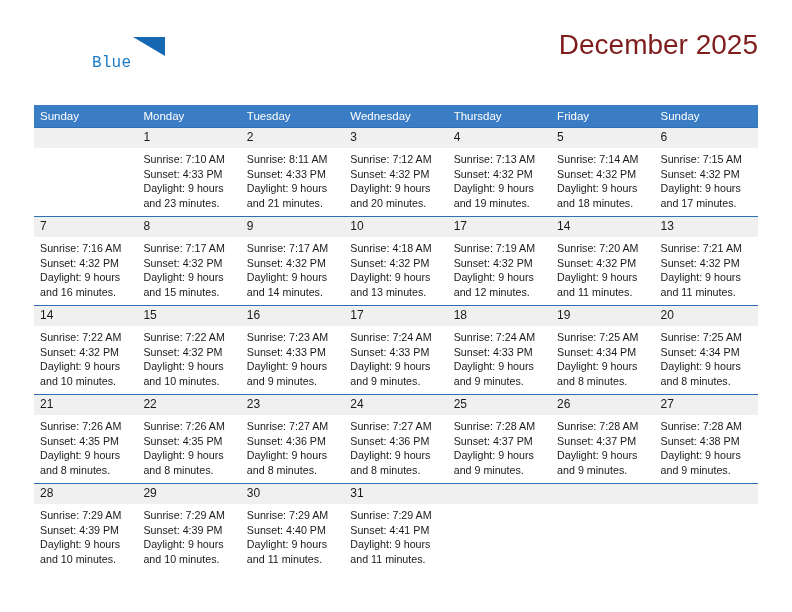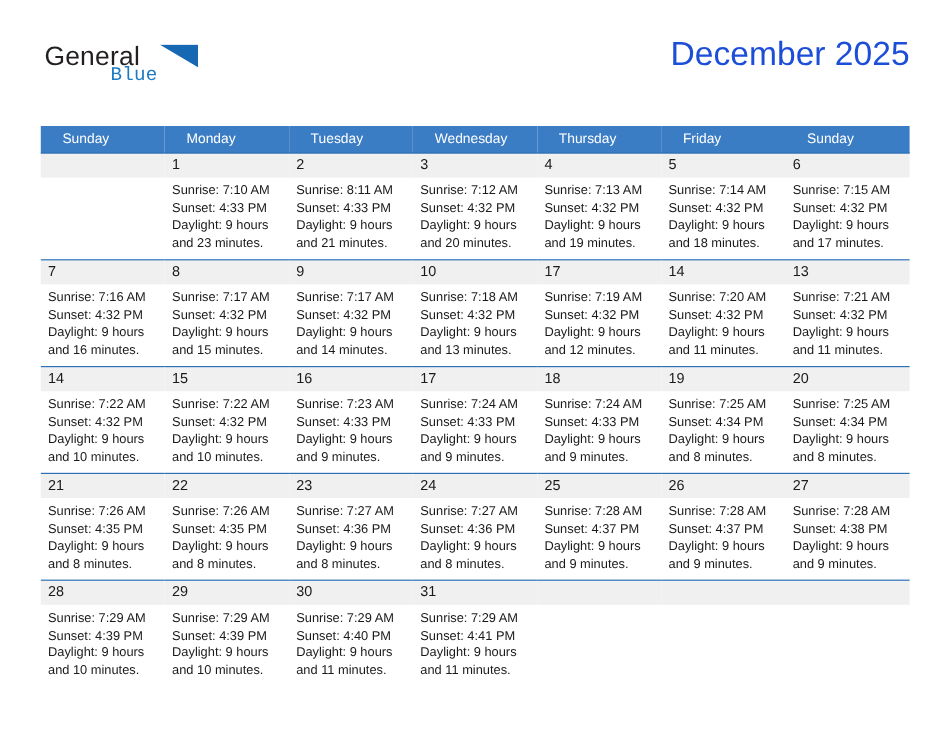--- a/index.html
+++ b/index.html
@@ -65,21 +65,21 @@
   }
 
   .title-block {
     position: absolute;
     right: 0;
     top: 0;
     text-align: right;
   }
   .cal-title {
     font-size: 28px;
-    color: #1d4ed8;
+    color: #7f1d1d;
     line-height: 34px;
     white-space: nowrap;
   }
   .cal-subtitle {
     font-size: 14.5px;
     color: #1a1a1a;
     line-height: 20px;
     margin-top: 5px;
     white-space: nowrap;
   }
@@ -92,21 +92,21 @@
     width: 724px;
     border-collapse: collapse;
     table-layout: fixed;
   }
   .dow-row th {
     background: #3b7dc4;
     color: #ffffff;
     font-size: 11.5px;
     font-weight: normal;
     text-align: left;
-    padding: 5px 0 5px 18px;
+    padding: 5px 0 5px 6px;
     height: 11px;
     box-sizing: content-box;
   }
   .week-row td {
     vertical-align: top;
     padding: 0;
     border-top: 1px solid #2f6fb5;
     height: 89px;
     box-sizing: border-box;
   }
@@ -133,21 +133,20 @@
   td.blank .details { visibility: hidden; }
 </style>
 </head>
 <body>
 
 <div class="page">
 
   <div class="header">
 
     <div class="logo">
-      <span class="logo-general">General</span>
       <span class="logo-tri-shape"></span>
       <span class="logo-blue">Blue</span>
     </div>
 
     <div class="title-block">
       <div class="cal-title">December 2025</div>
     </div>
 
   </div>
 
@@ -262,21 +261,21 @@
             <div class="details">
               <div>Sunrise: 7:17 AM</div>
               <div>Sunset: 4:32 PM</div>
               <div>Daylight: 9 hours</div>
               <div>and 14 minutes.</div>
             </div>
           </td>
           <td>
             <div class="daynum">10</div>
             <div class="details">
-              <div>Sunrise: 7:18 AM</div>
+              <div>Sunrise: 4:18 AM</div>
               <div>Sunset: 4:32 PM</div>
               <div>Daylight: 9 hours</div>
               <div>and 13 minutes.</div>
             </div>
           </td>
           <td>
             <div class="daynum">17</div>
             <div class="details">
               <div>Sunrise: 7:19 AM</div>
               <div>Sunset: 4:32 PM</div>

